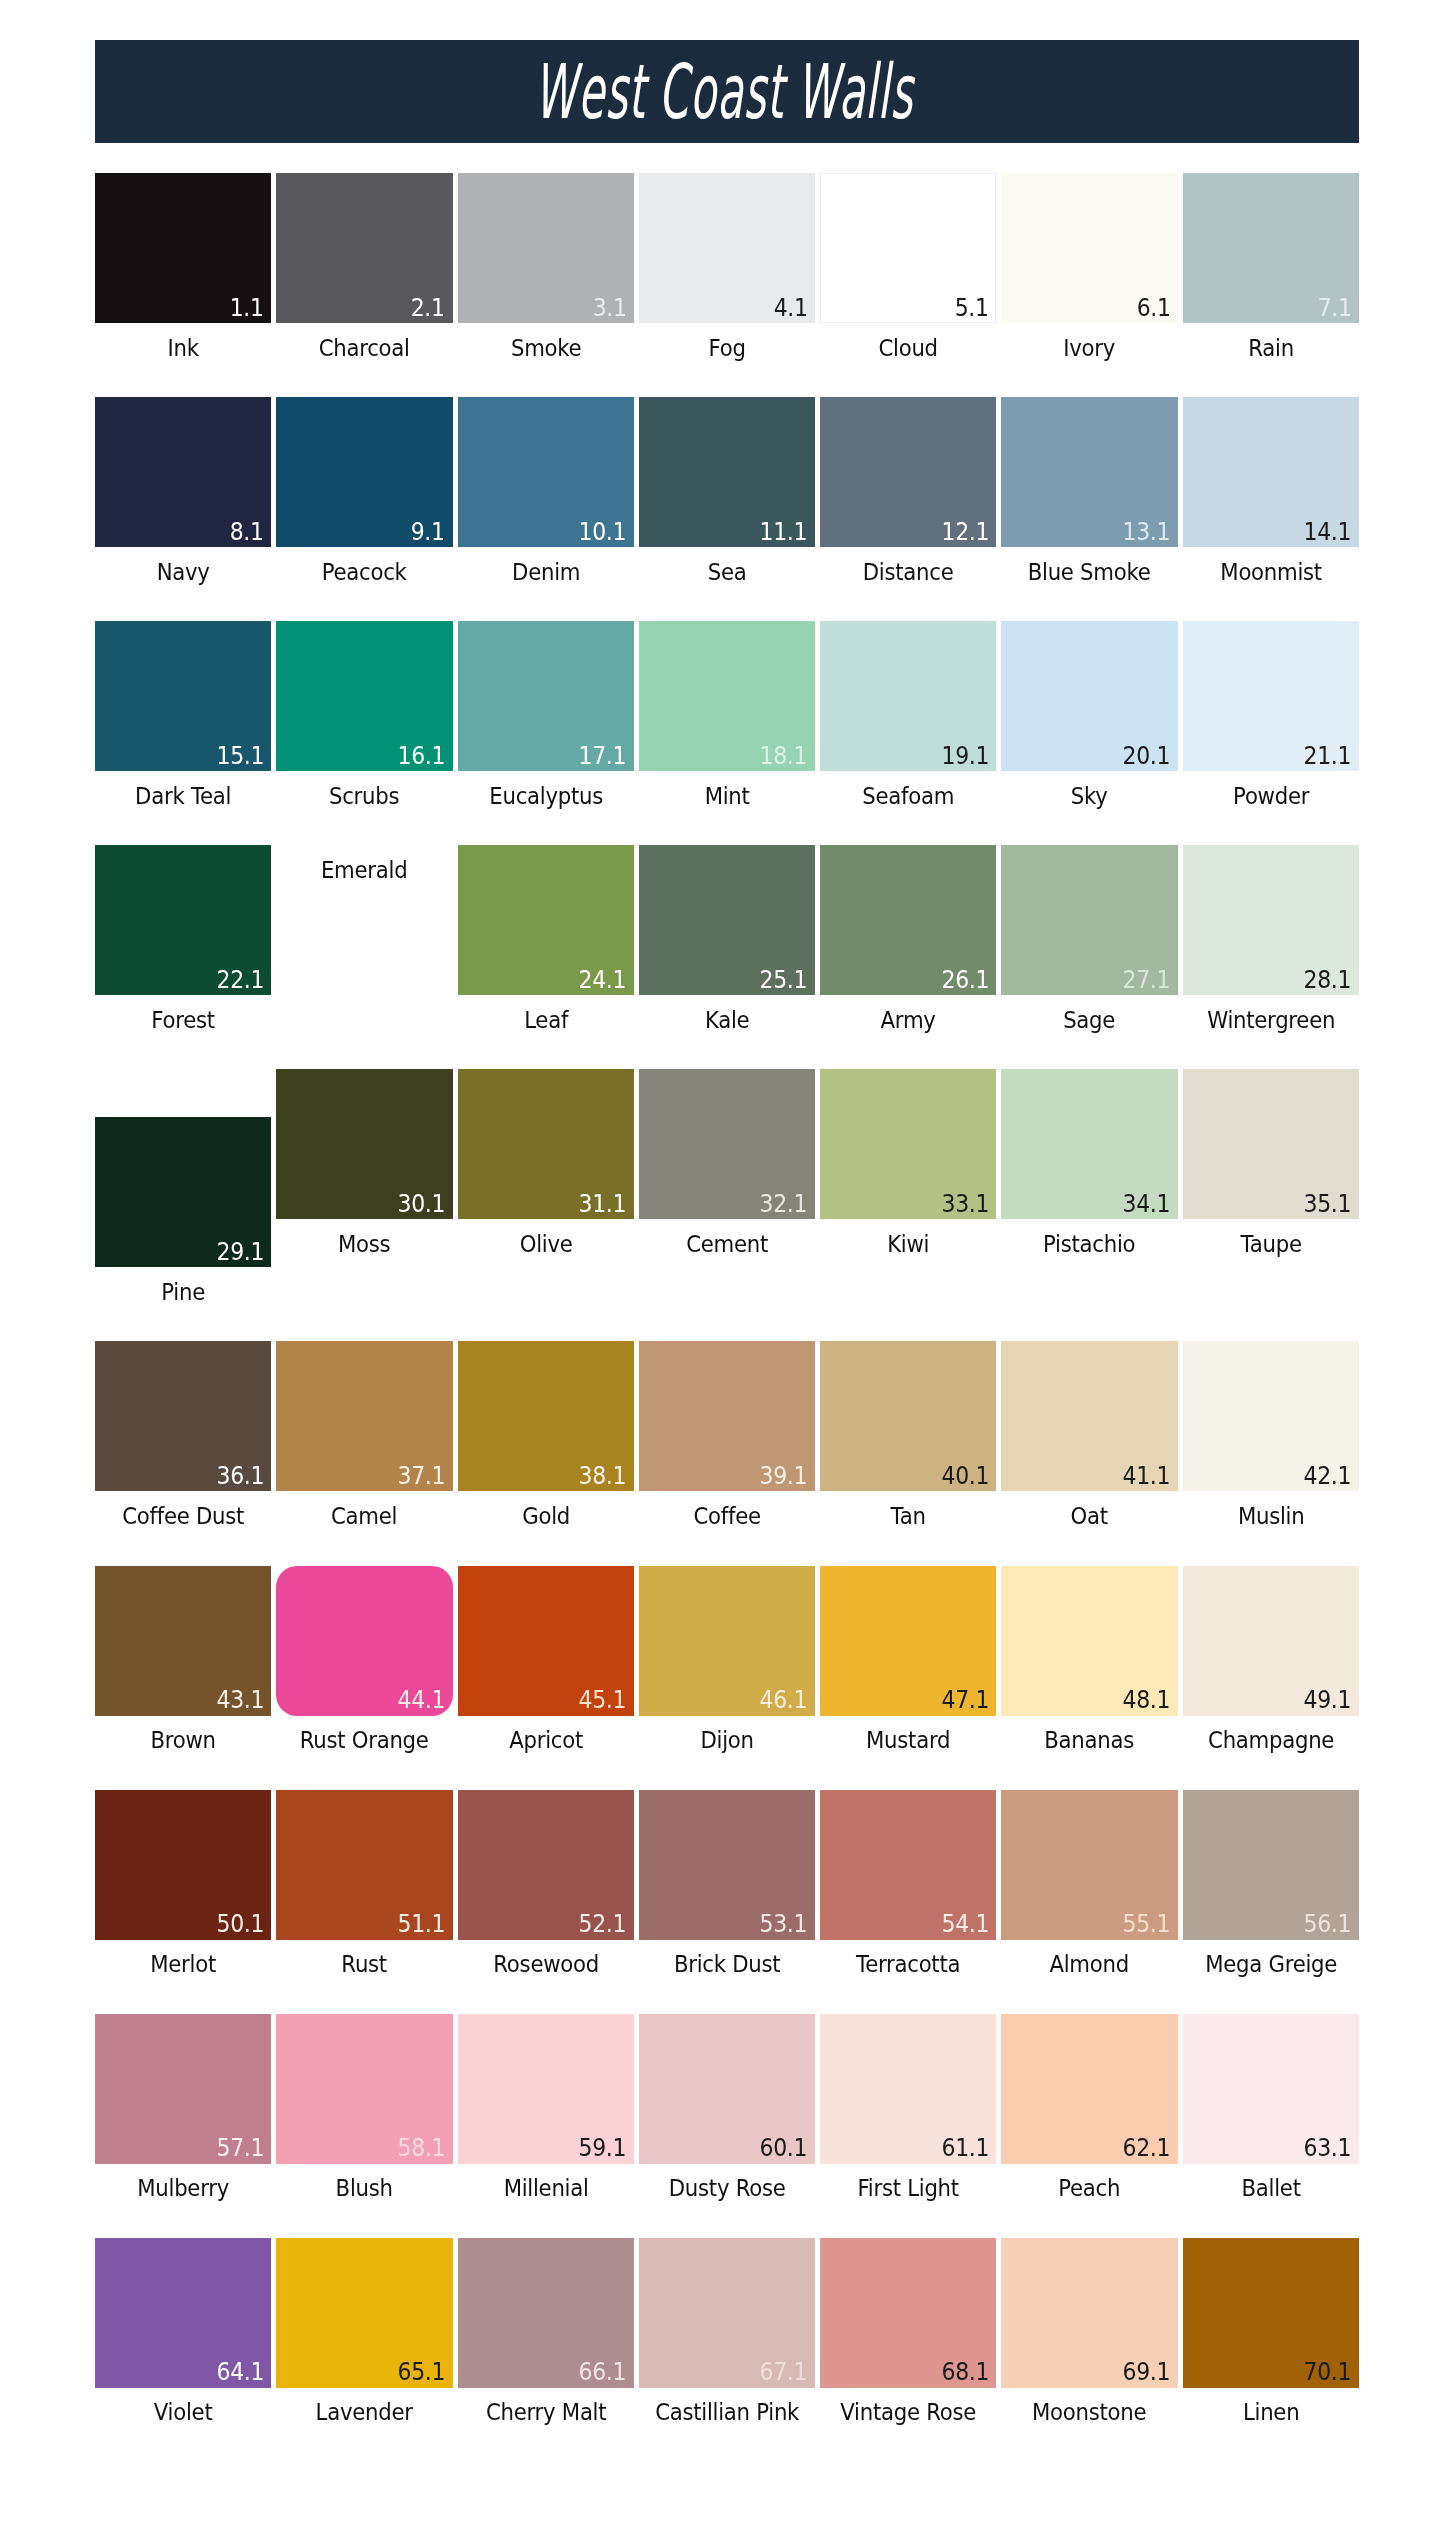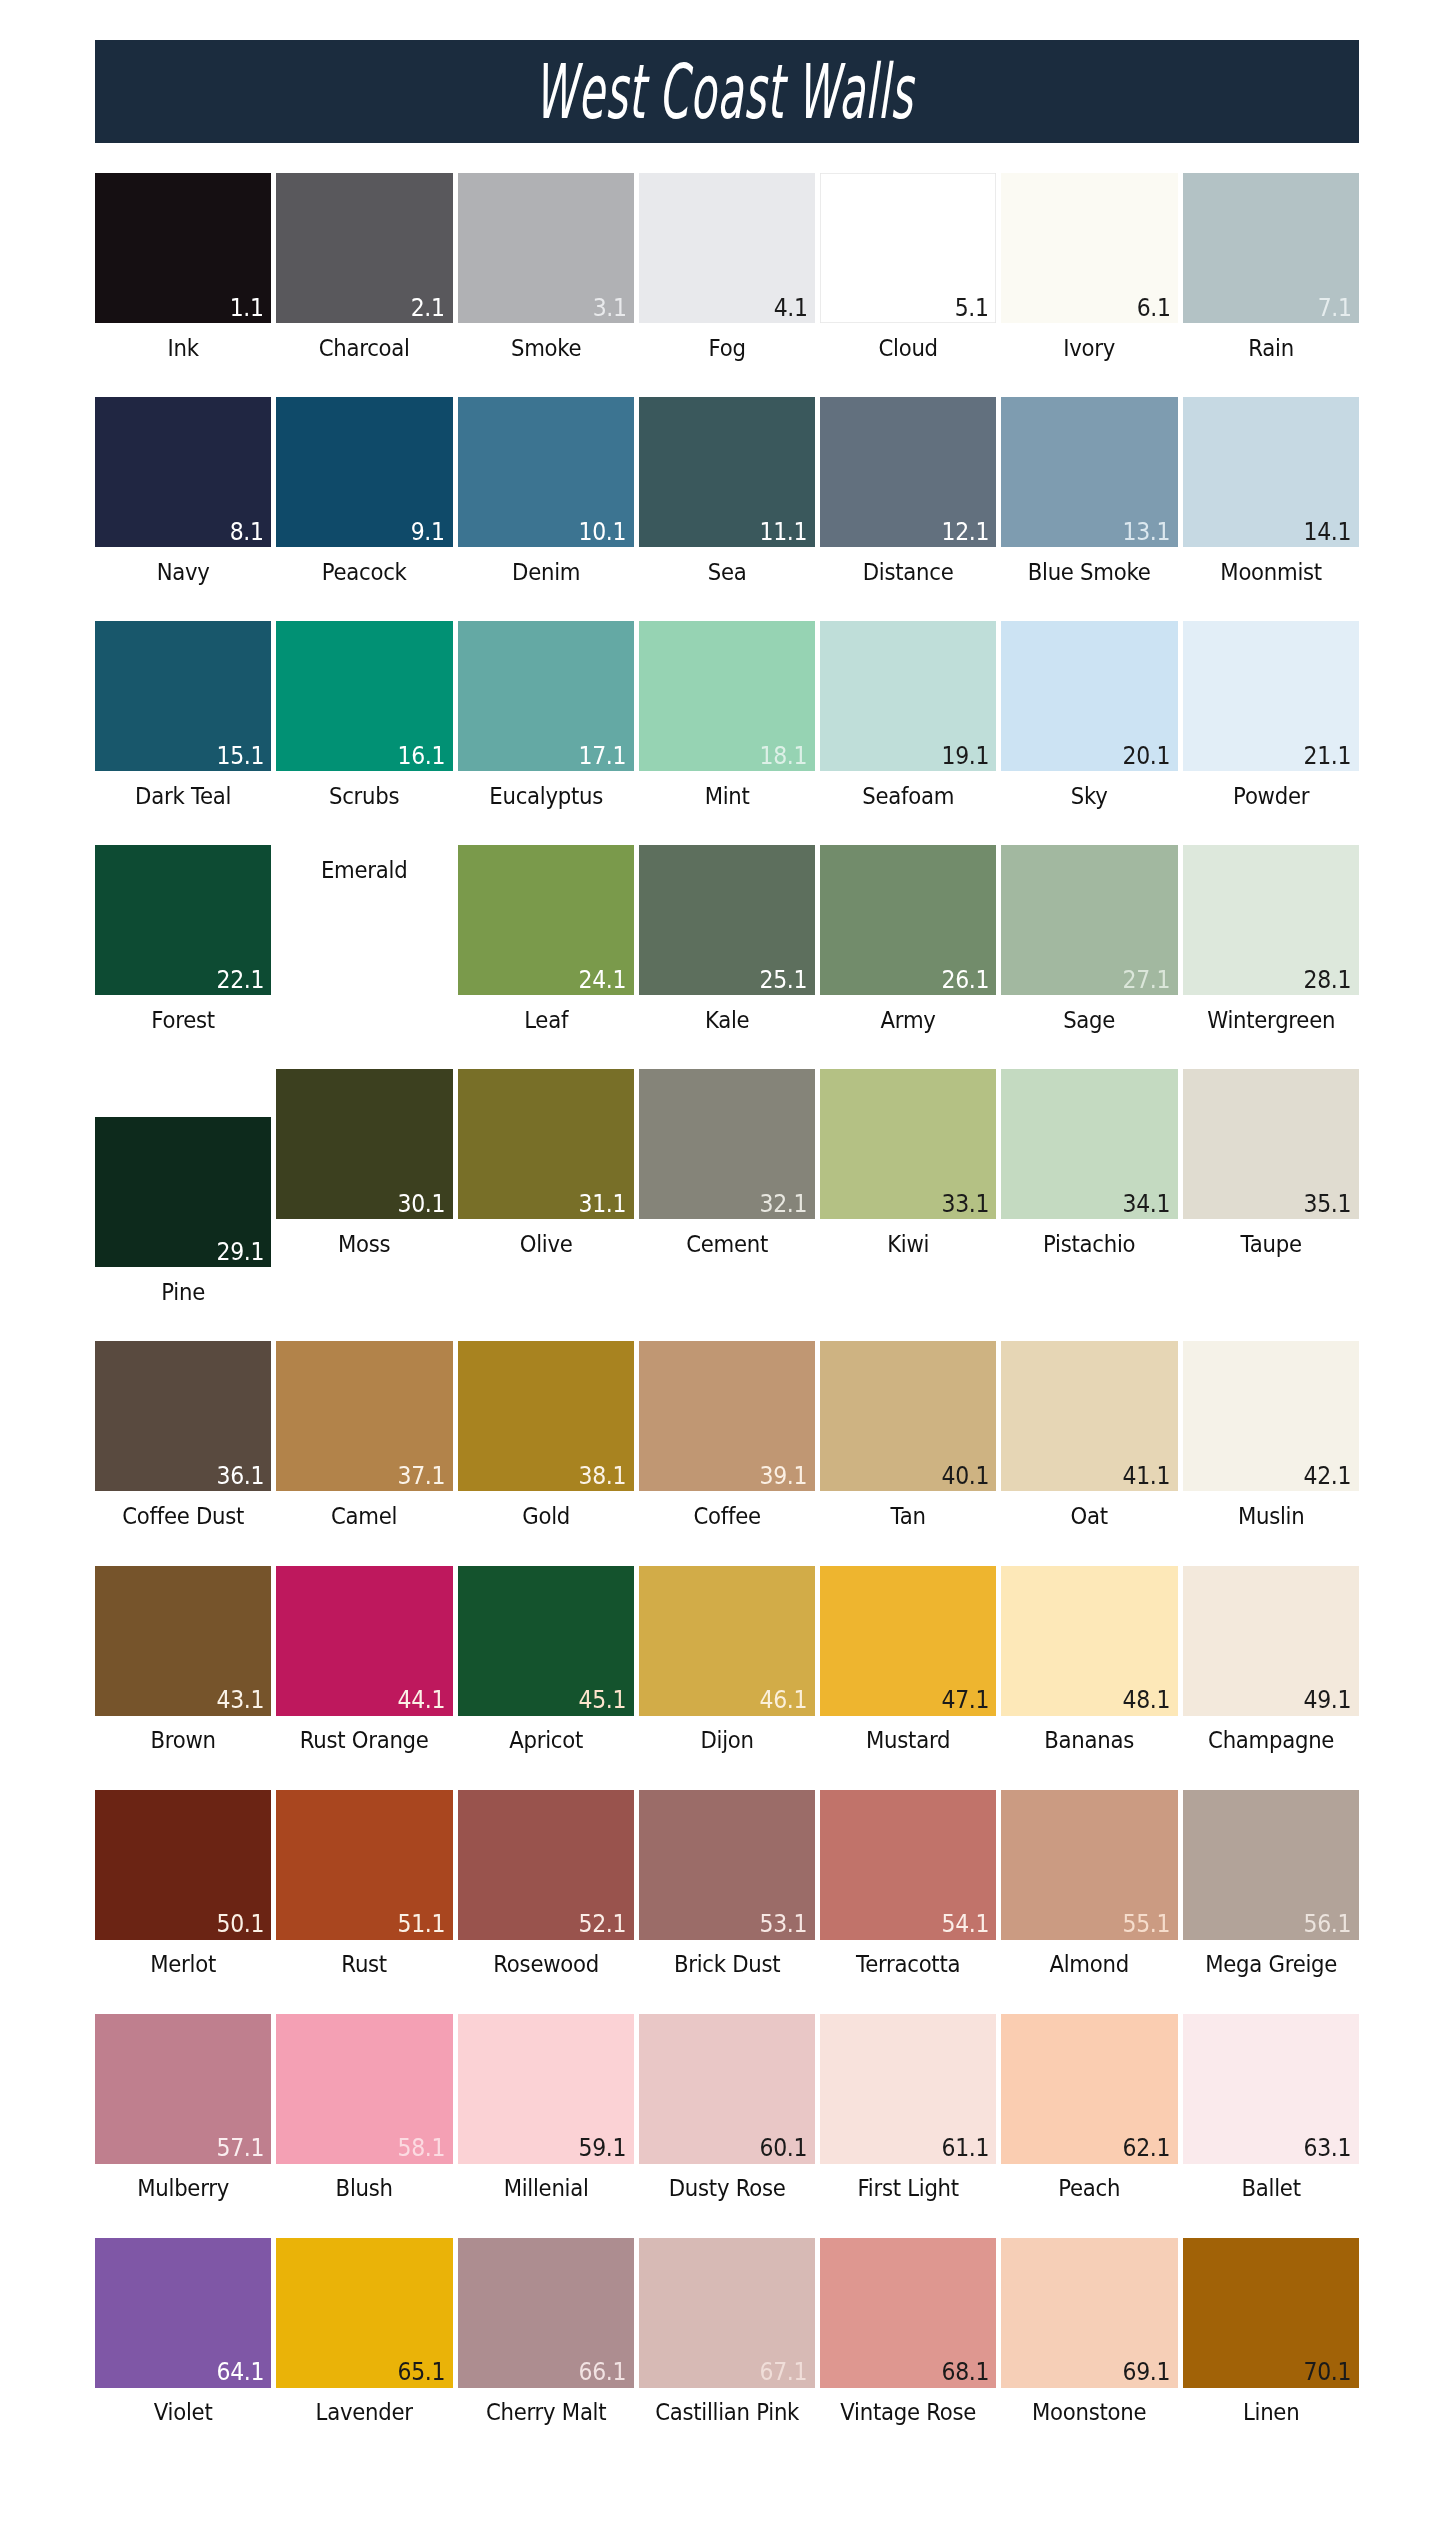--- a/index.html
+++ b/index.html
@@ -358,27 +358,27 @@
         </div>
         <div class="swatch-name">Muslin</div>
       </div>
       <div class="cell">
         <div class="swatch" style="background-color: rgb(118, 84, 43);">
           <span class="swatch-code" style="color: rgb(251, 243, 232);">43.1</span>
         </div>
         <div class="swatch-name">Brown</div>
       </div>
       <div class="cell">
-        <div class="swatch" style="background-color: #be185d;">
+        <div class="swatch" style="background-color: #ec4899; border-radius: 21px;">
           <span class="swatch-code" style="color: rgb(251, 241, 230);">44.1</span>
         </div>
         <div class="swatch-name">Rust Orange</div>
       </div>
       <div class="cell">
-        <div class="swatch" style="background-color: #14532d;">
+        <div class="swatch" style="background-color: #c2410c;">
           <span class="swatch-code" style="color: rgb(253, 228, 205);">45.1</span>
         </div>
         <div class="swatch-name">Apricot</div>
       </div>
       <div class="cell">
         <div class="swatch" style="background-color: rgb(210, 172, 72);">
           <span class="swatch-code" style="color: rgb(251, 240, 220);">46.1</span>
         </div>
         <div class="swatch-name">Dijon</div>
       </div>

